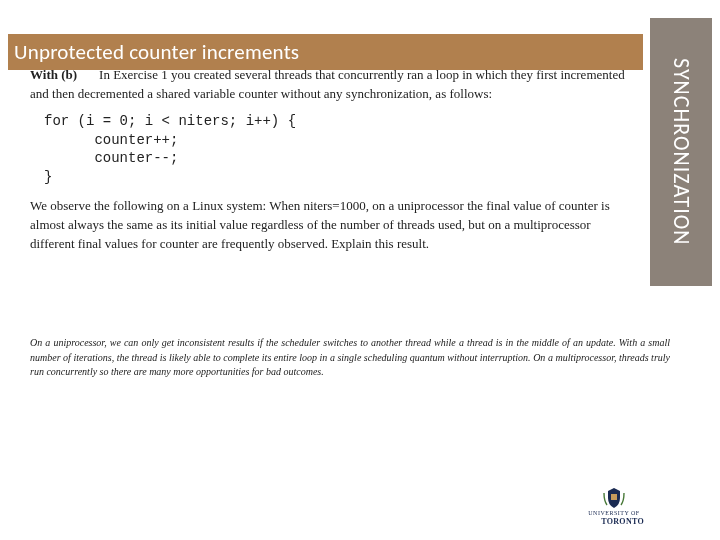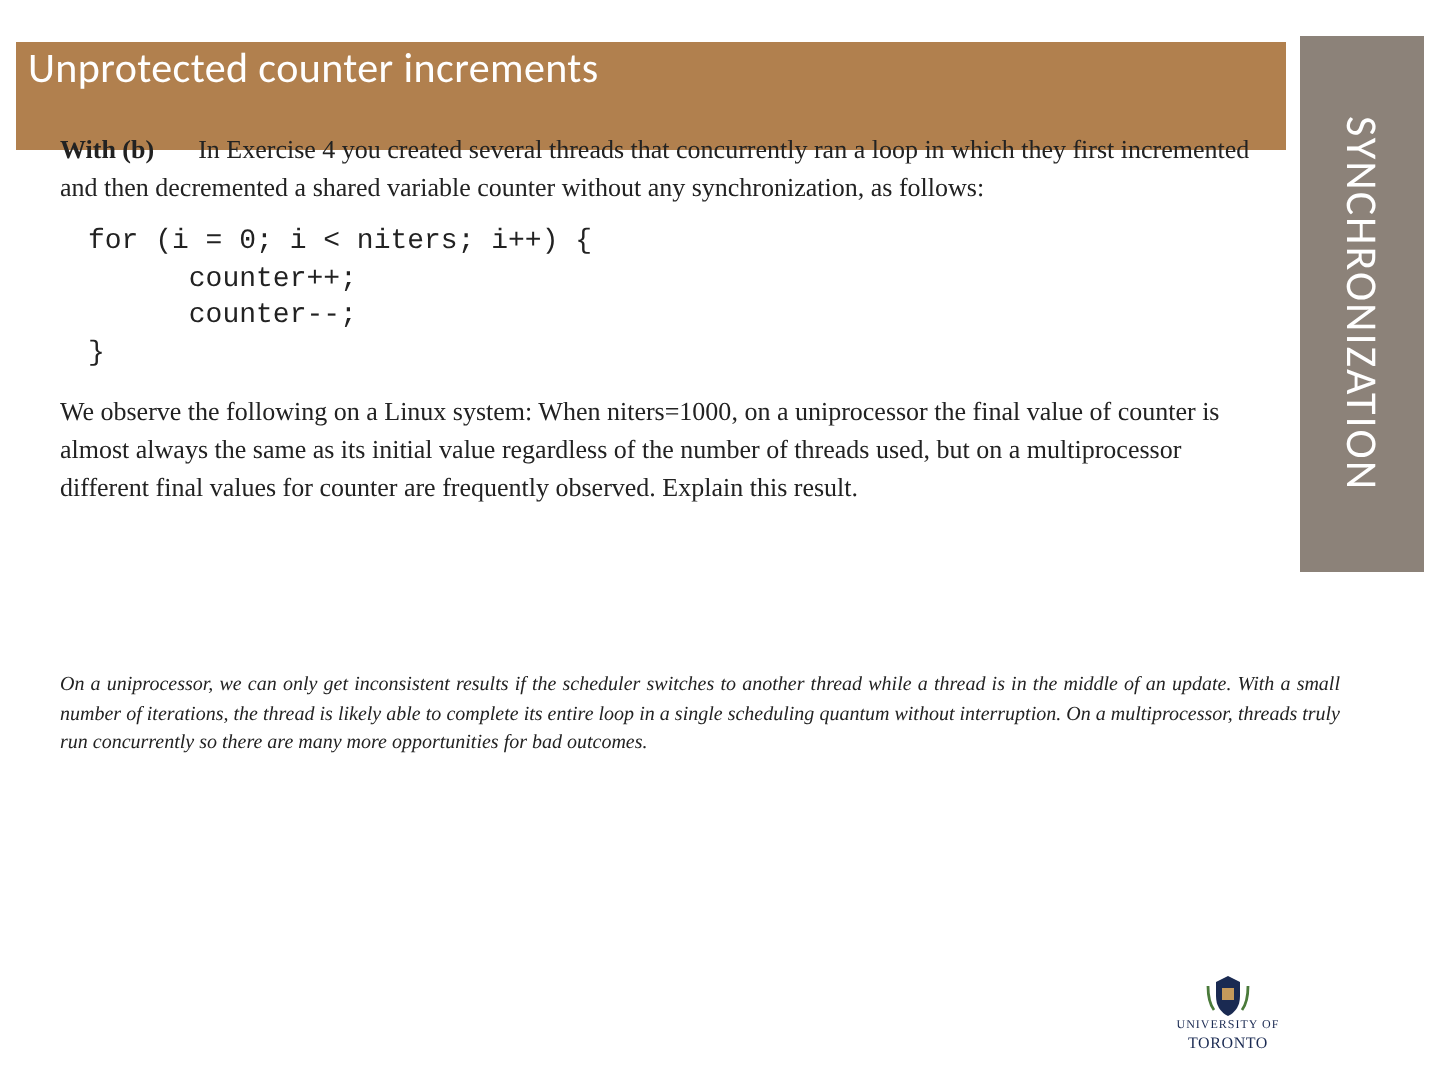--- a/index.html
+++ b/index.html
@@ -14,27 +14,27 @@
   .slide {
     position: absolute;
     top: 18px;
     left: 8px;
     right: 8px;
     bottom: 8px;
     background: #fff;
   }
   .title-bar {
     position: absolute;
-    top: 3px;
+    top: 16px;
     left: 0;
     width: 635px;
-    height: 54px;
+    height: 36px;
     background: #b1804e;
     display: flex;
-    align-items: flex-start;
+    align-items: center;
   }
   .title-text {
     font-family: Calibri, Arial, sans-serif;
     font-size: 21px;
     color: #ffffff;
     padding-left: 6px;
     letter-spacing: 0.2px;
   }
   .side-bar {
     position: absolute;
@@ -99,41 +99,42 @@
     font-family: Georgia, serif;
     font-size: 6px;
     color: #1a2a52;
     letter-spacing: 0.5px;
     margin-top: 1px;
     line-height: 1.1;
   }
   .logo-sub {
     font-family: Georgia, serif;
     font-size: 8px;
-    font-weight: normal;
+    font-weight: bold;
     color: #1a2a52;
     letter-spacing: 0.3px;
+    text-align: right;
   }
 </style>
 </head>
 <body>
 
 <div class="slide">
 
   <div class="title-bar">
     <span class="title-text">Unprotected counter increments</span>
   </div>
 
   <div class="side-bar">
     <span class="side-label">SYNCHRONIZATION</span>
   </div>
 
   <div class="content">
     <div class="part-row">
-      <span class="part-label">With (b)</span><span class="part-gap"></span><span>In Exercise 4 you created several threads that concurrently ran a loop in which they first incremented and then decremented a shared variable counter without any synchronization, as follows:</span>
+      <span class="part-label">With (b)</span><span class="part-gap"></span><span>In Exercise 1 you created several threads that concurrently ran a loop in which they first incremented and then decremented a shared variable counter without any synchronization, as follows:</span>
     </div>
     <div class="code-block">for (i = 0; i &lt; niters; i++) {
       counter++;
       counter--;
 }</div>
     <div class="para2">
       <span>We observe the following on a Linux system: When </span><span class="tt">niters=1000</span><span>, on a uniprocessor the final value of </span><span class="tt">counter</span><span> is almost always the same as its initial value regardless of the number of threads used, but on a multiprocessor different final values for </span><span class="tt">counter</span><span> are frequently observed. Explain this result.</span>
     </div>
   </div>
 

